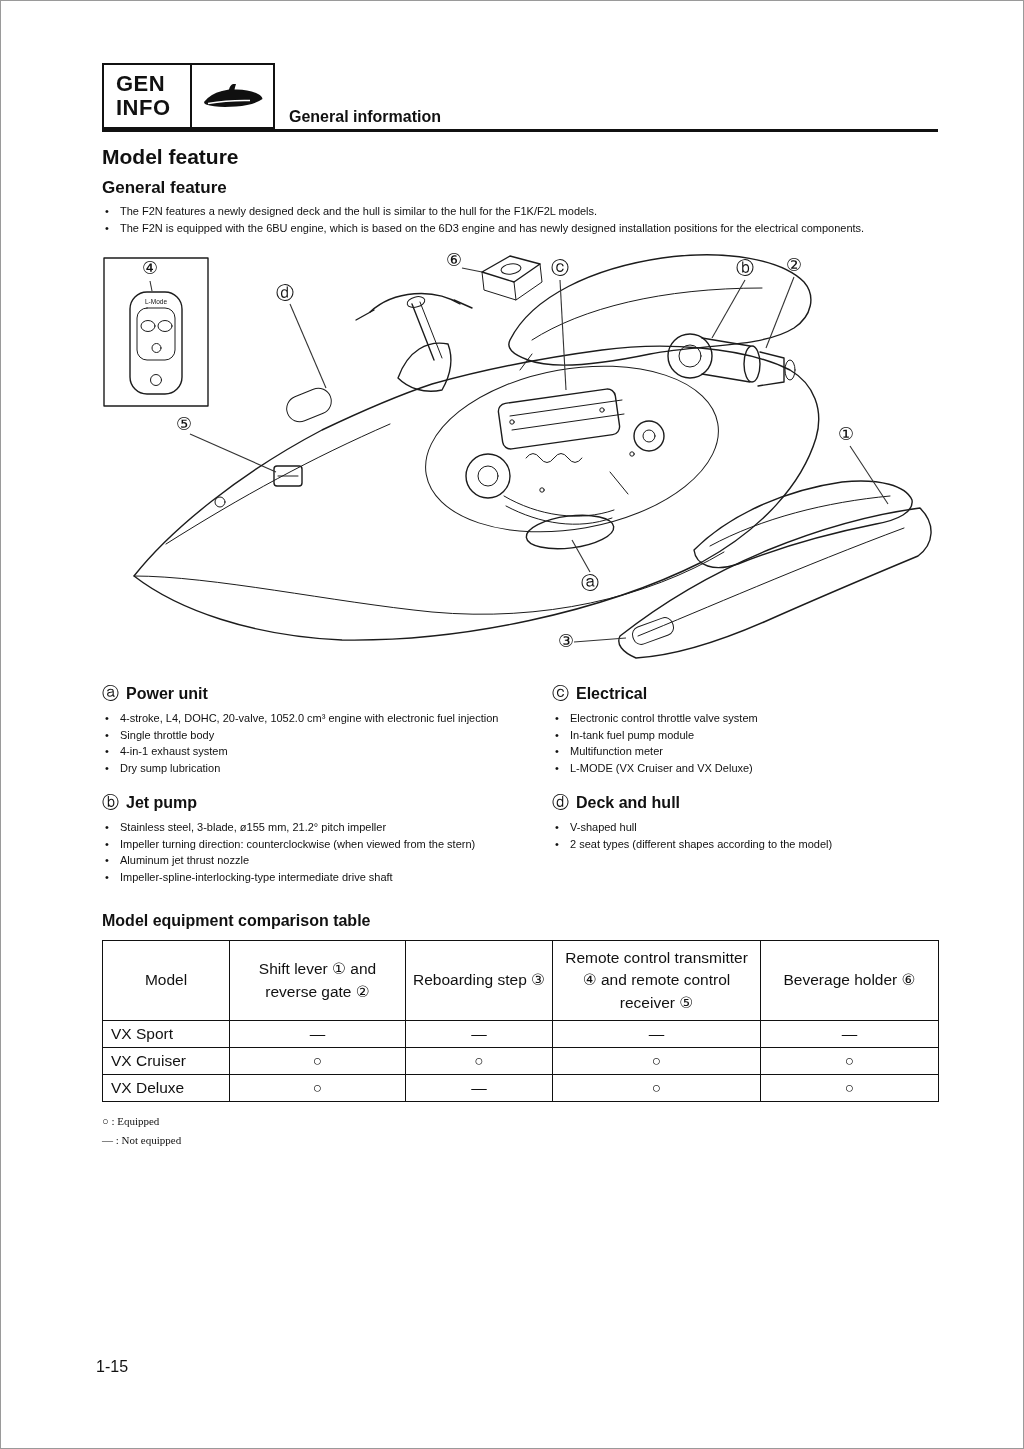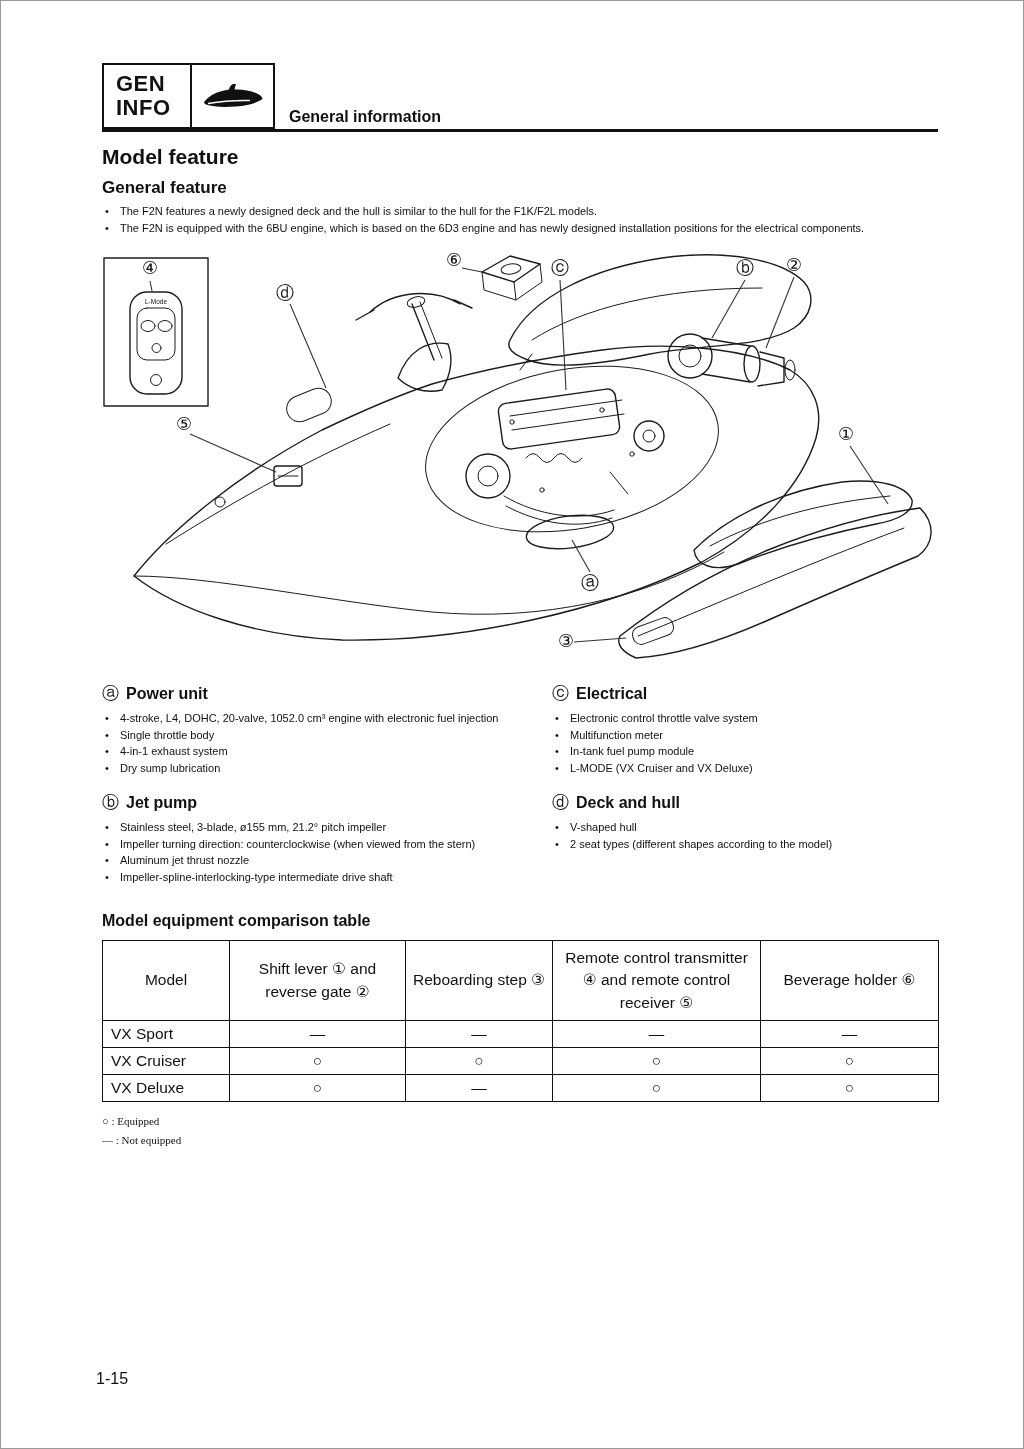--- a/index.html
+++ b/index.html
@@ -37,21 +37,21 @@
   .spec-heading .title { font-weight:bold; }
 
   .table-title { font-size:16px; font-weight:bold; margin:12px 0 10px; }
   table.equip { border-collapse:collapse; table-layout:fixed; width:836px; font-size:15.5px; }
   table.equip th, table.equip td { border:1.5px solid #111; font-weight:normal; }
   table.equip th { padding:6px 5px; line-height:1.45; text-align:center; vertical-align:middle; }
   table.equip td { padding:3px 8px; height:27px; text-align:center; }
   table.equip td.model-cell { text-align:left; }
 
   .legend { margin-top:10px; font-size:11px; line-height:1.7;font-family:Liberation Serif, serif; }
-  .page-number { position:absolute; left:95px; bottom:60px; font-size:16px; }
+  .page-number { position:absolute; left:95px; bottom:72px; font-size:16px; }
 
   svg .ln { fill:none; stroke:#1c1c1c; stroke-width:1.4; stroke-linecap:round; stroke-linejoin:round; }
   svg .thin { fill:none; stroke:#1c1c1c; stroke-width:1; stroke-linecap:round; stroke-linejoin:round; }
   svg .leader { stroke:#333; stroke-width:1.1; }
   svg text.callout { font-size:18px; font-family:"DejaVu Sans",sans-serif; fill:#111; text-anchor:middle; }
   svg text.tiny { font-size:6.5px; font-family:"Liberation Sans",sans-serif; fill:#111; text-anchor:middle; }
 </style>
 </head>
 <body>
 
@@ -227,22 +227,22 @@
       </div>
 
       <div>
         <div class="spec-section">
           <div class="spec-heading">
             <span class="marker">ⓒ</span>
             <span class="title">Electrical</span>
           </div>
           <ul class="bullets">
             <li>Electronic control throttle valve system</li>
+            <li>In-tank fuel pump module</li>
             <li>Multifunction meter</li>
-            <li>In-tank fuel pump module</li>
             <li>L-MODE (VX Cruiser and VX Deluxe)</li>
           </ul>
         </div>
         <div class="spec-section">
           <div class="spec-heading">
             <span class="marker">ⓓ</span>
             <span class="title">Deck and hull</span>
           </div>
           <ul class="bullets">
             <li>V-shaped hull</li>

